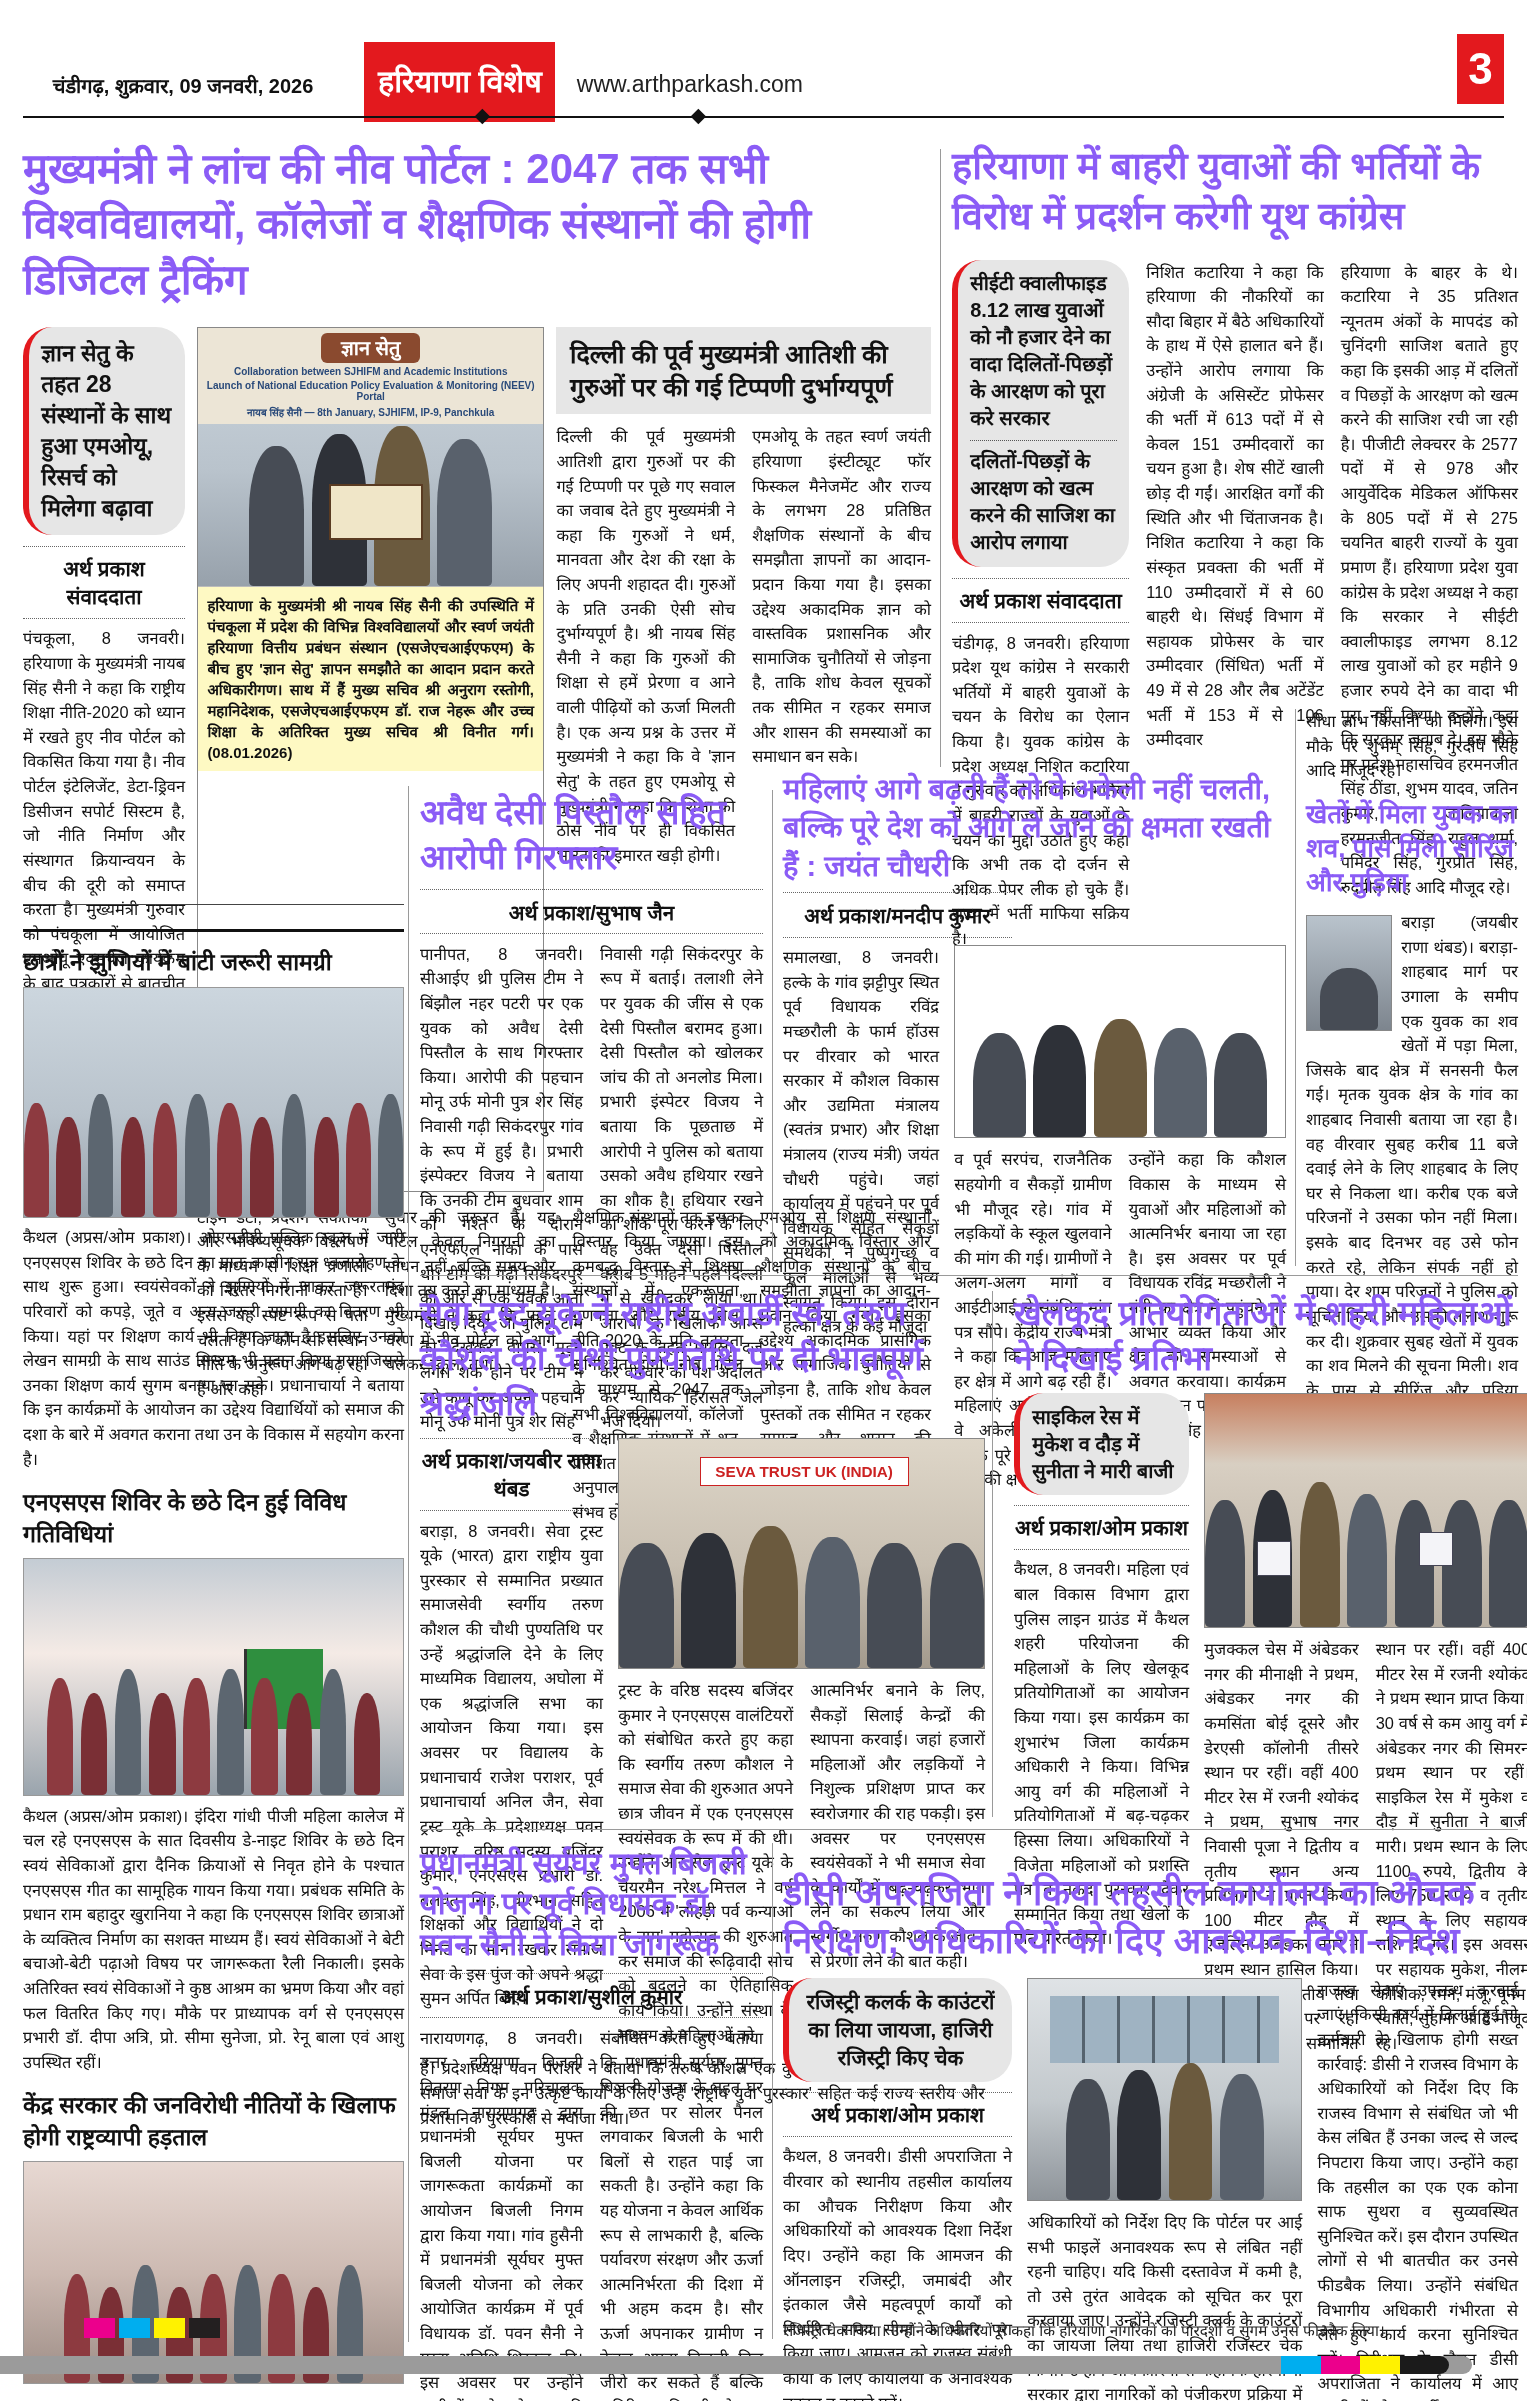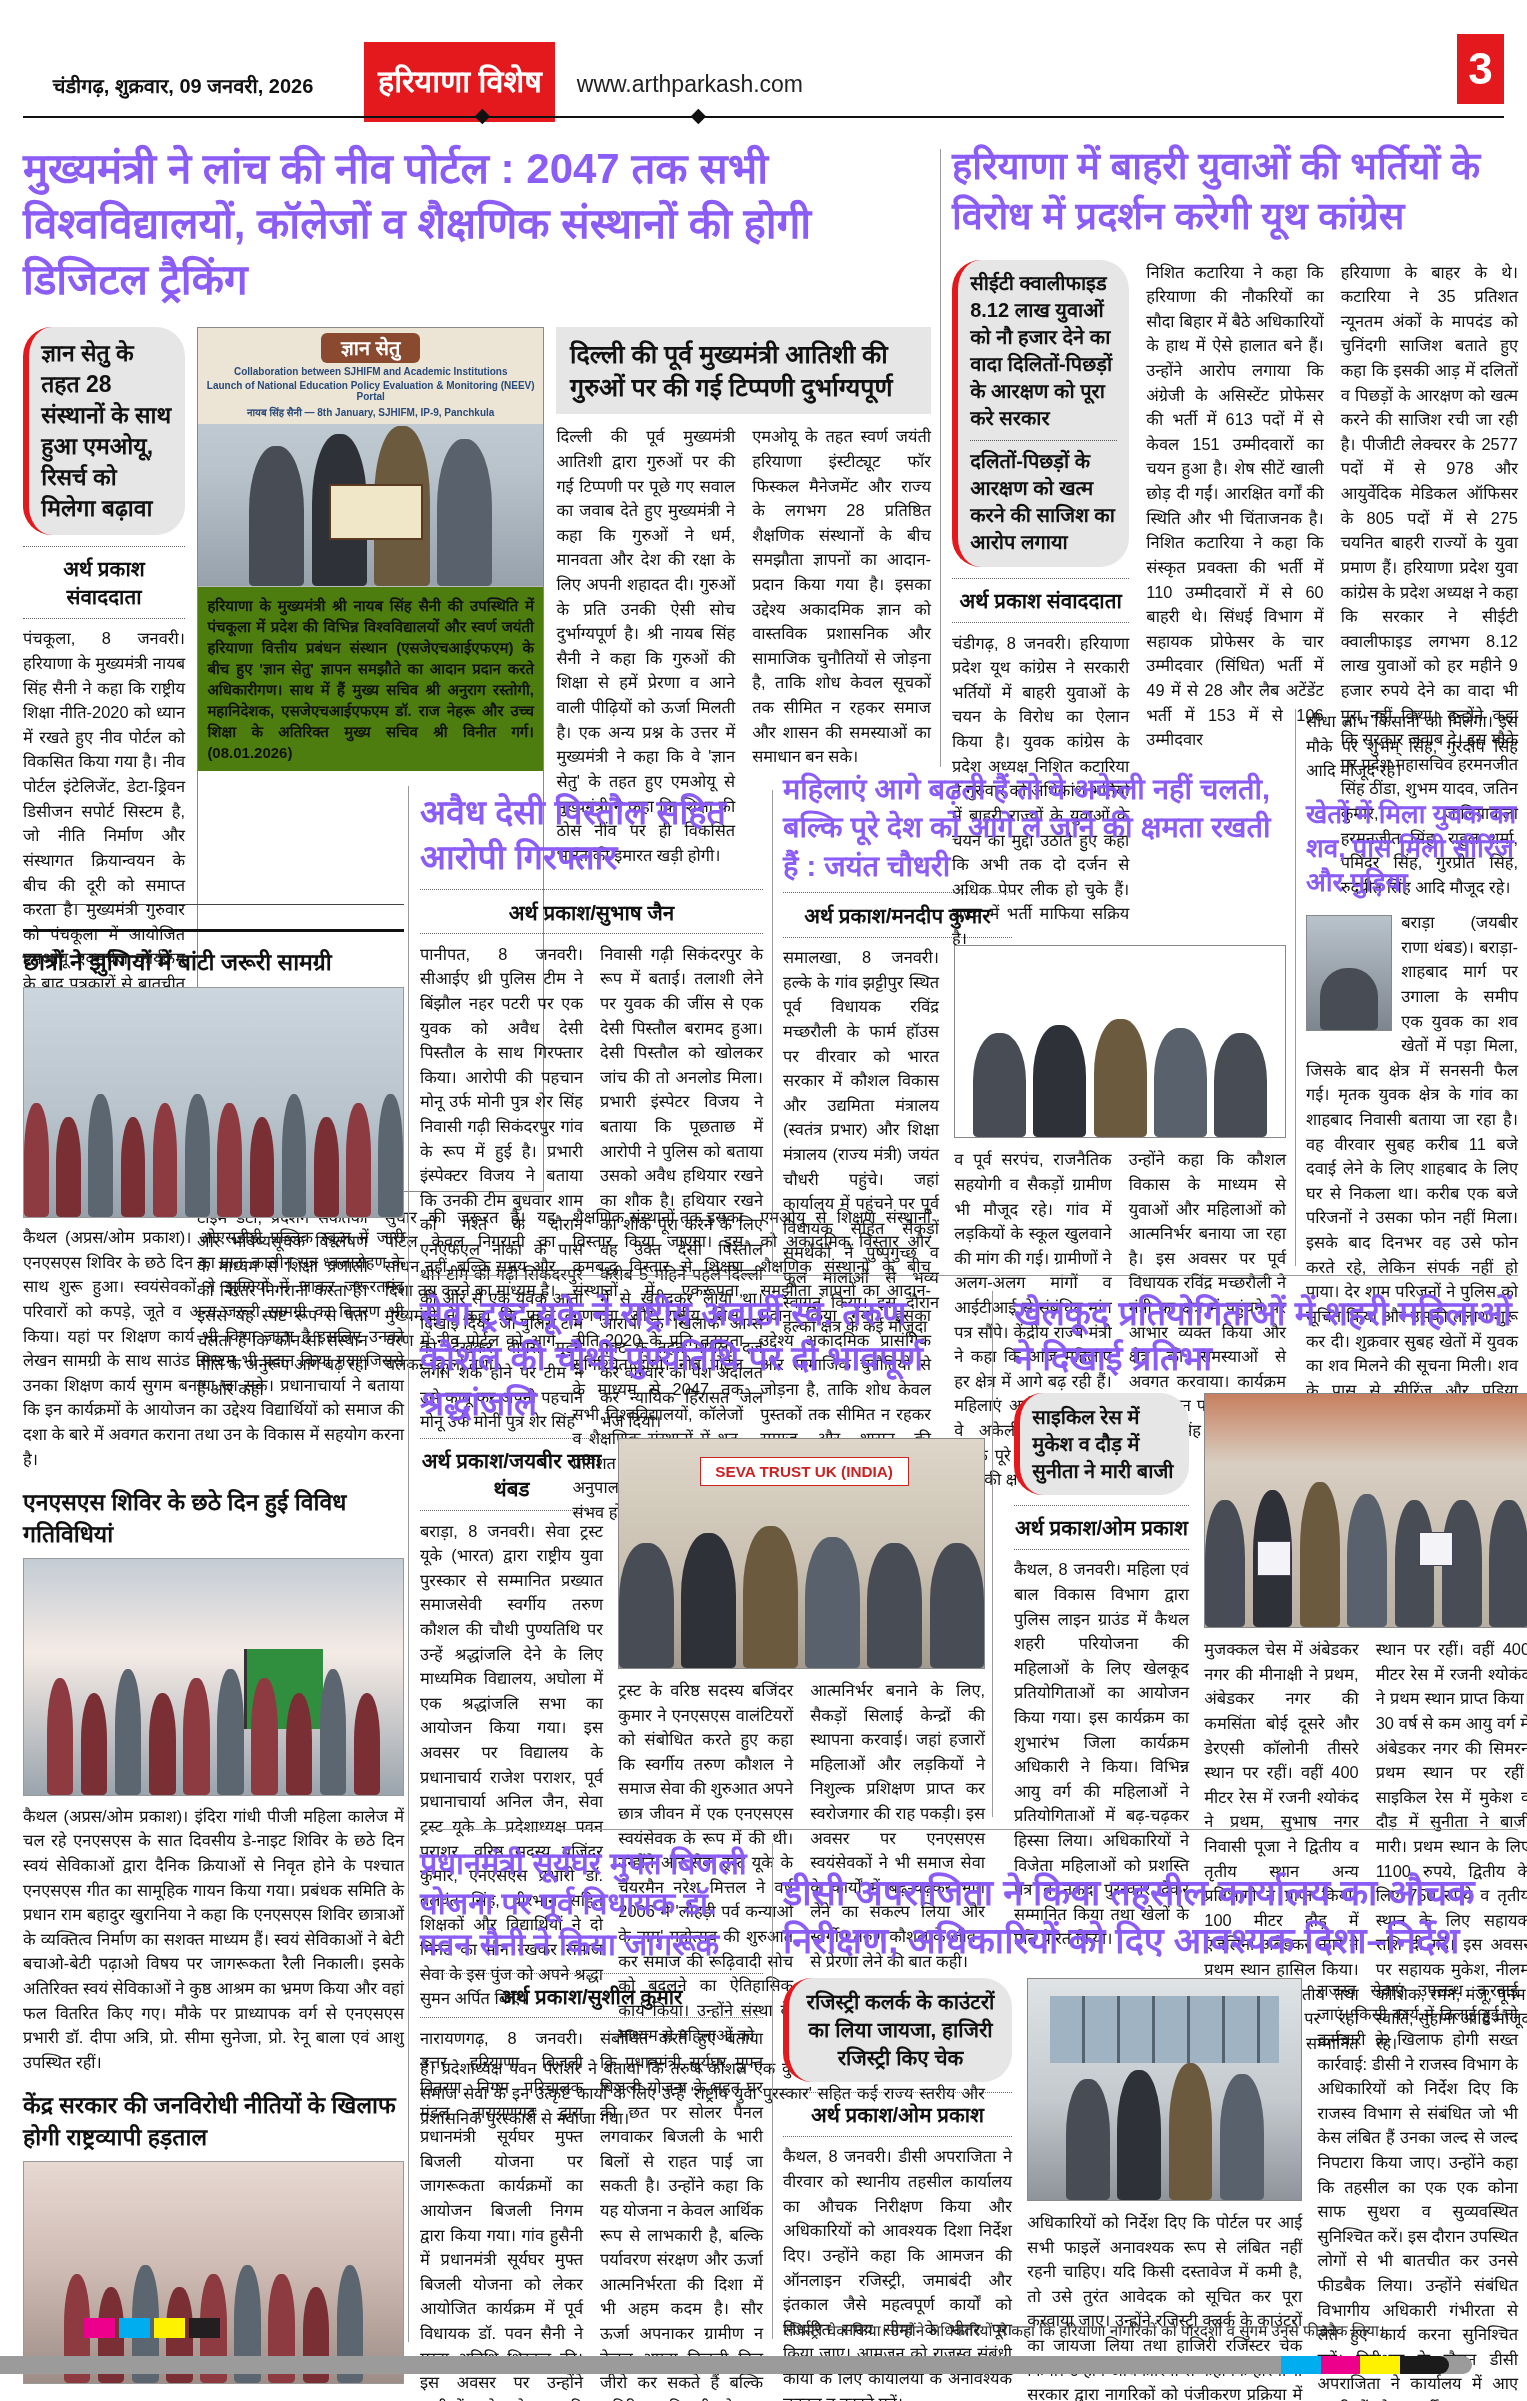--- a/index.html
+++ b/index.html
@@ -36,21 +36,21 @@
   .photo .banner .t1{font-weight:800;font-size:20px;background:#8a4a2f;color:#fff;display:inline-block;padding:1.5px 20px;border-radius:6.1px;}
   .photo .banner .t2{font-size:10px;color:#2a4a7a;margin-top:3.1px;font-weight:700;}
   .people{position:absolute;left:0;right:0;bottom:0;height:62%;display:flex;align-items:flex-end;justify-content:center;gap:7.6px;}
   .people i{display:block;width:16%;height:88%;border-radius:46% 46% 4.6px 4.6px;background:#474c55;}
   .people i:nth-child(2){background:#2e3138;height:95%;}
   .people i:nth-child(3){background:#6b5a3e;height:100%;}
   .people i:nth-child(4){background:#59616c;height:92%;}
   .people.crowd i{width:7%;height:70%;background:#7a2f35;}
   .people.crowd i:nth-child(odd){background:#8d3a40;height:80%;}
   .people.crowd i:nth-child(3n){background:#5c6670;height:86%;}
-  .caption{font-size:15px;font-weight:700;line-height:1.4;text-align:justify;background:#4d7c0f;padding:7.6px 9.2px;border-top:0.8px solid #bbb;}
+  .caption{font-size:15px;font-weight:700;line-height:1.4;text-align:justify;background:#fef9c3;padding:7.6px 9.2px;border-top:0.8px solid #bbb;}
   .photoframe{border:0.8px solid #888;background:#fff;}
   
   #nb-title{display:flex;align-items:center;gap:9.2px;}
   #nb-title .nb-red{background:#e3191e;color:#fff;font-weight:800;font-size:40px;padding:4.6px 17px;}
   #nb-title .nb-black{font-weight:800;font-size:43px;color:#000;}
   .nb-h{font-size:23px;font-weight:800;margin:13.7px 0 9.2px 0;}
   
   #footbar{background:#9b9b9b;height:18.3px;border-radius:0 10.7px 10.7px 0;}
   .cmyk{position:absolute;top:0;height:18.3px;width:40px;}
   .regmarks{display:flex;gap:4.6px;}

